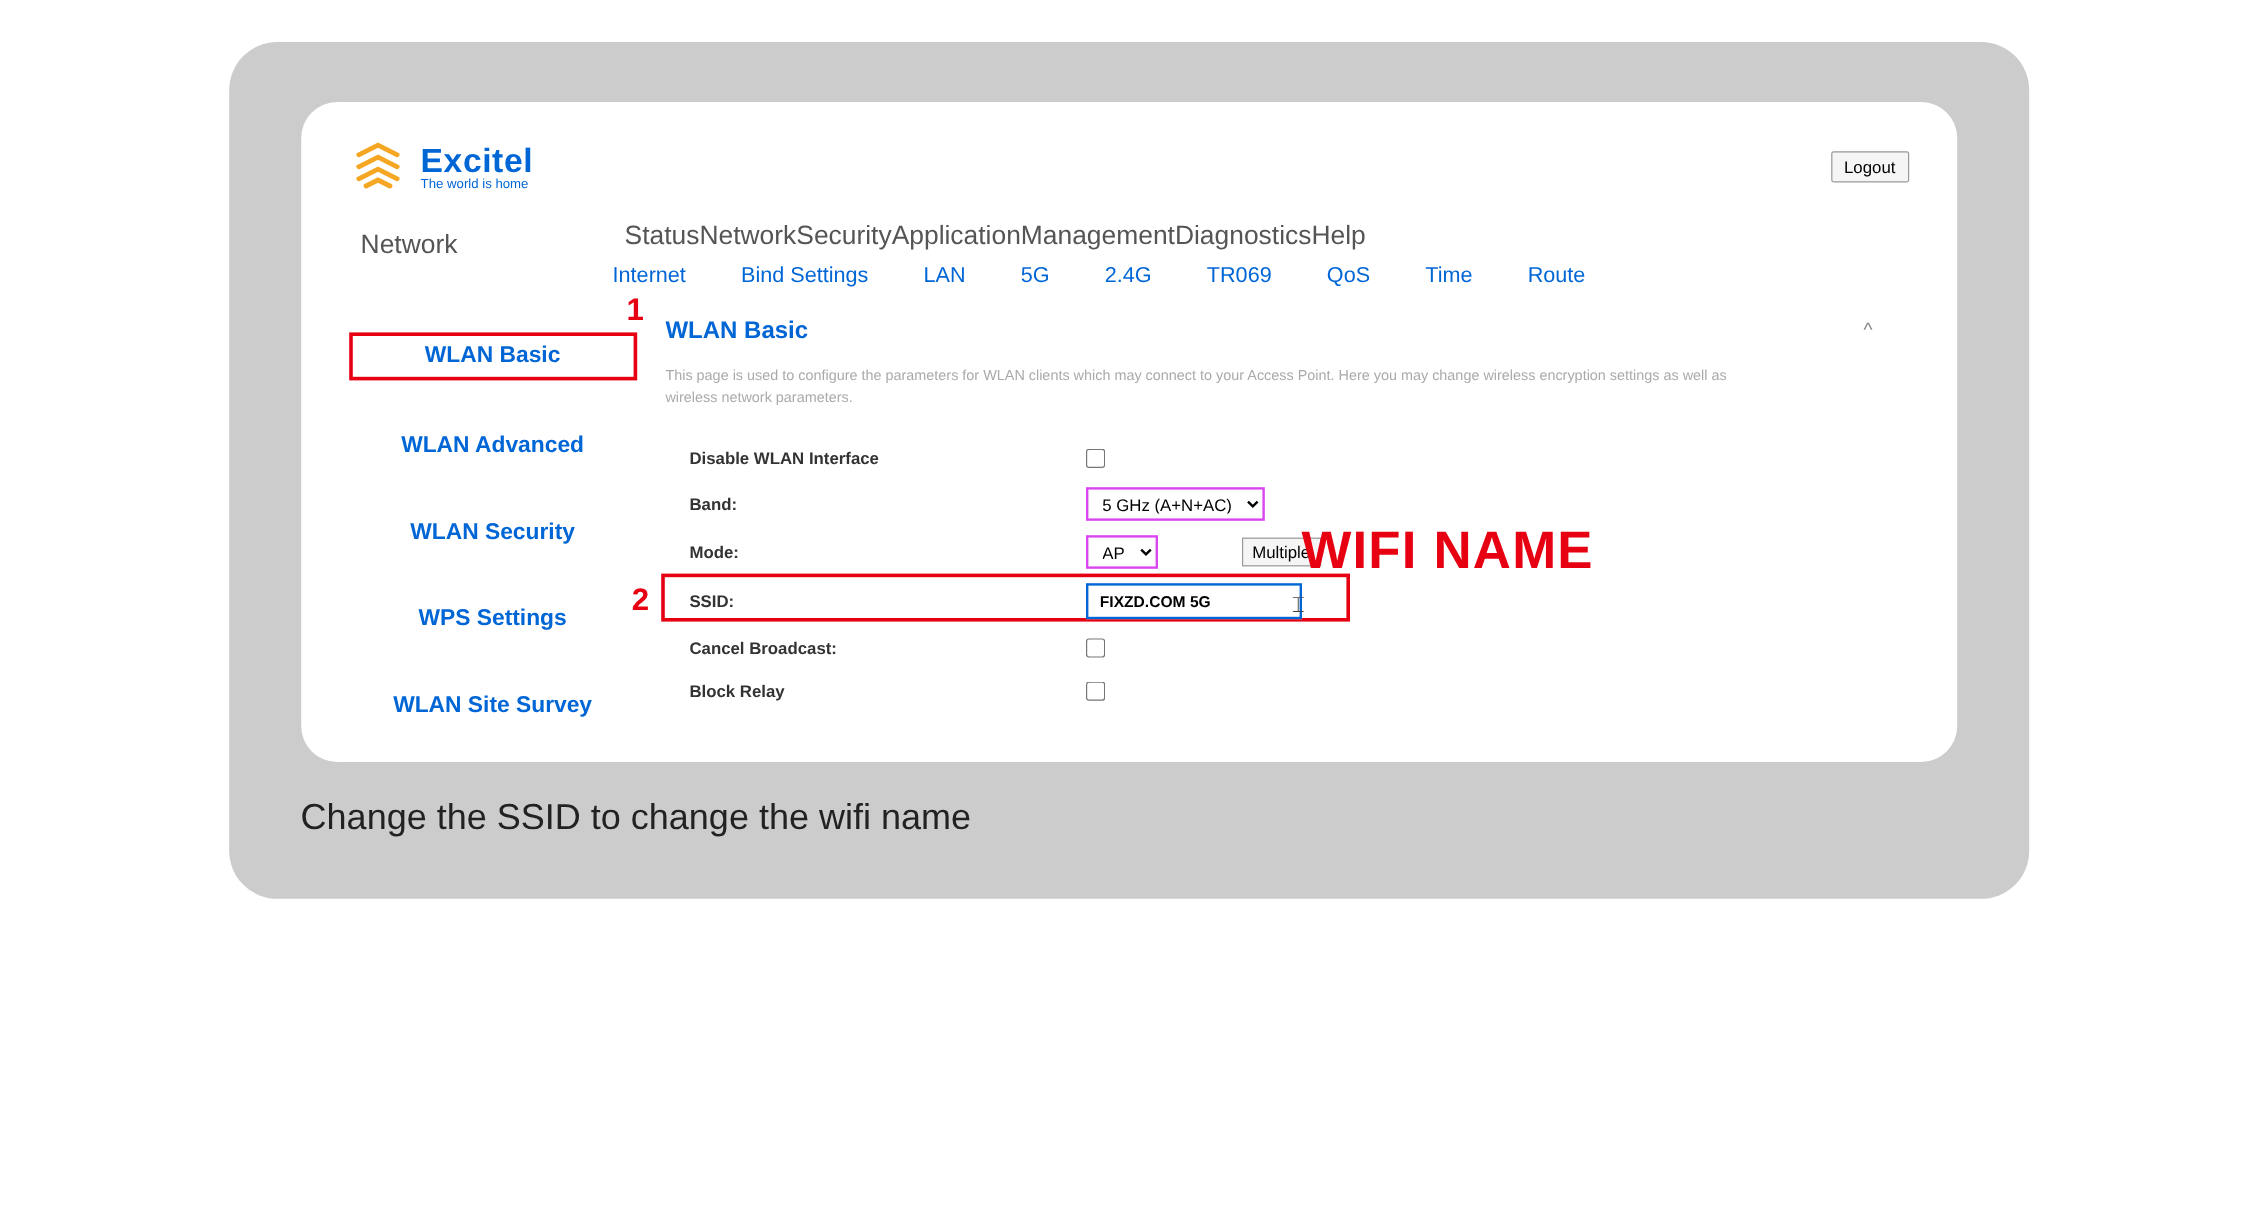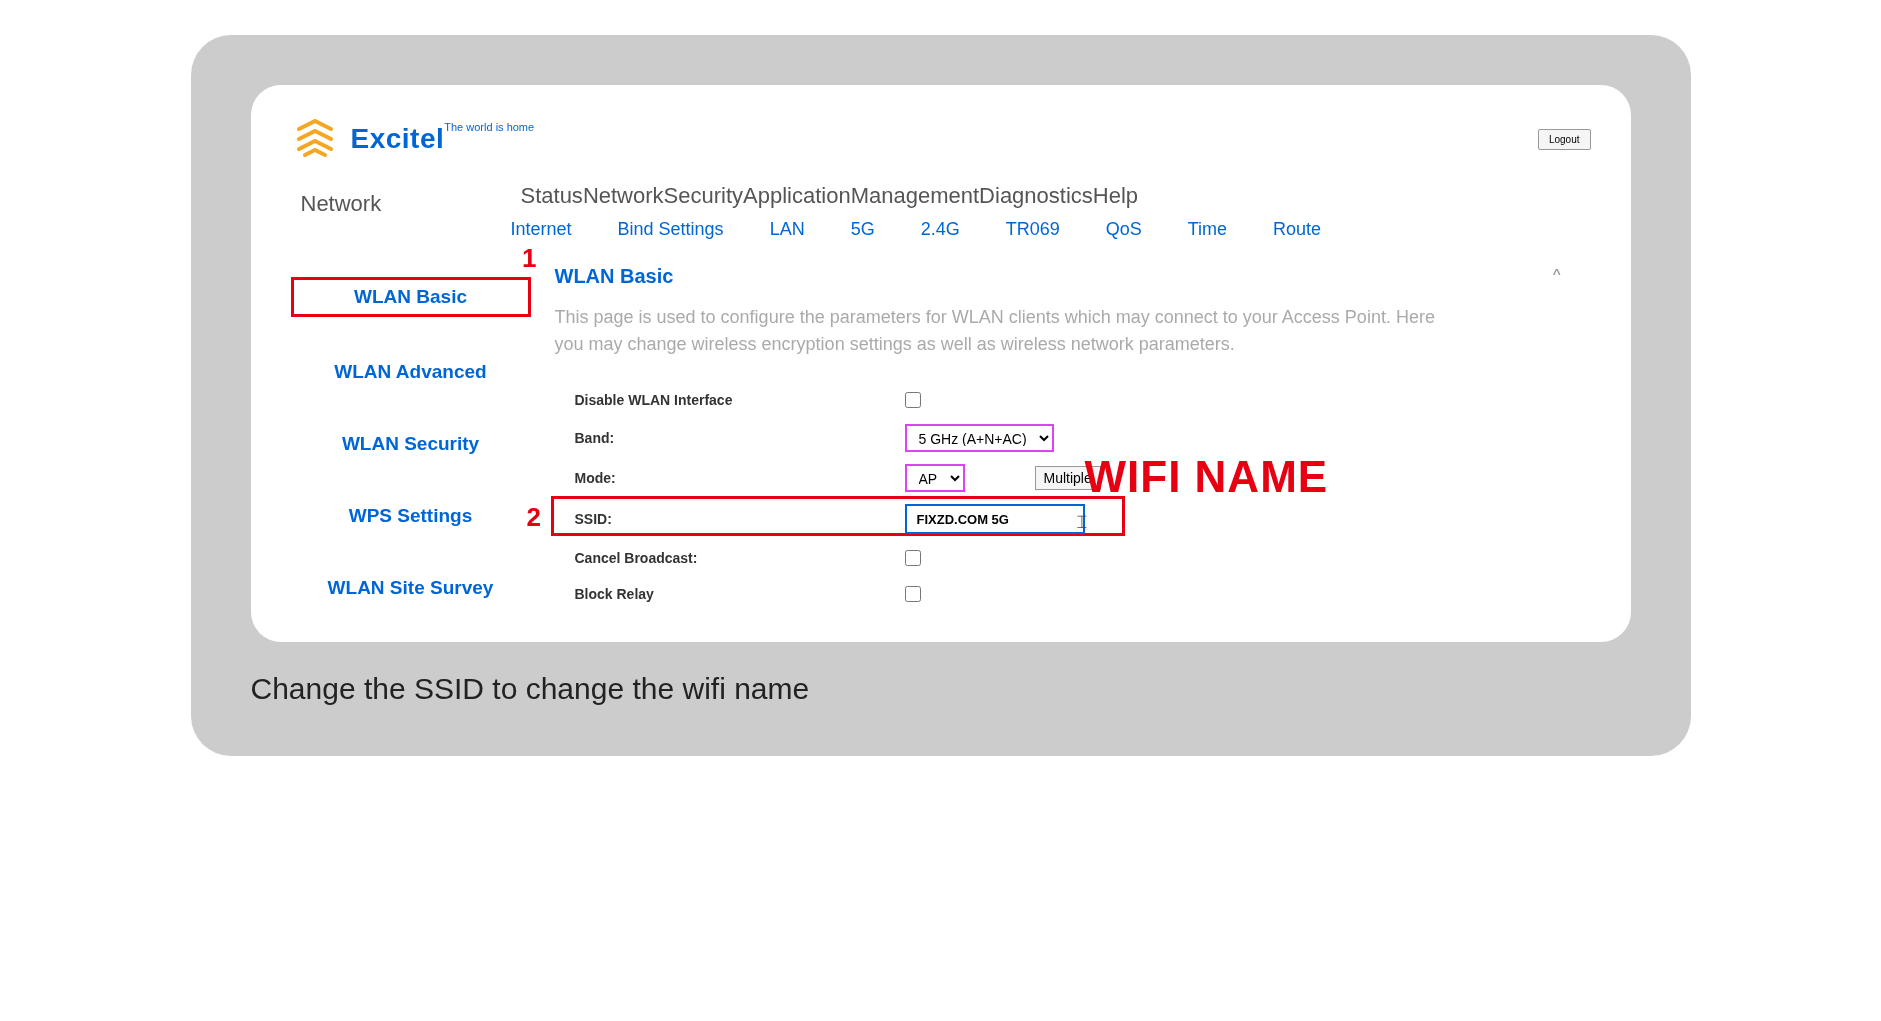--- a/index.html
+++ b/index.html
@@ -29,37 +29,37 @@
     }
     .logo-block {
       display: flex;
       align-items: center;
       gap: 12px;
     }
     .logo-mark {
       width: 48px;
       height: 48px;
     }
-    .logo-text-group { display: flex; flex-direction: row; }
+    .logo-text-group { display: flex; flex-direction: column; }
     .brand-name {
       color: #0066d6;
       font-size: 28px;
       font-weight: 600;
       letter-spacing: 0.5px;
     }
     .brand-tagline {
       color: #0066d6;
       font-size: 11px;
       margin-top: -2px;
     }
     .logout-btn {
       border: 1px solid #999;
       background: #f5f5f5;
       padding: 4px 10px;
-      font-size: 10px;
+      font-size: 14px;
       cursor: pointer;
       border-radius: 2px;
     }
     .nav-grid {
       display: flex;
       align-items: flex-start;
     }
     .nav-left {
       width: 220px;
       flex-shrink: 0;
@@ -120,21 +120,21 @@
       position: relative;
     }
     .panel-title {
       color: #0066d6;
       font-size: 20px;
       font-weight: 600;
       margin-bottom: 16px;
     }
     .panel-desc {
       color: #aaa;
-      font-size: 18px;
+      font-size: 12px;
       line-height: 1.5;
       margin-bottom: 24px;
       max-width: 900px;
     }
     .form-row {
       display: flex;
       align-items: center;
       padding: 6px 0;
       min-height: 36px;
     }

